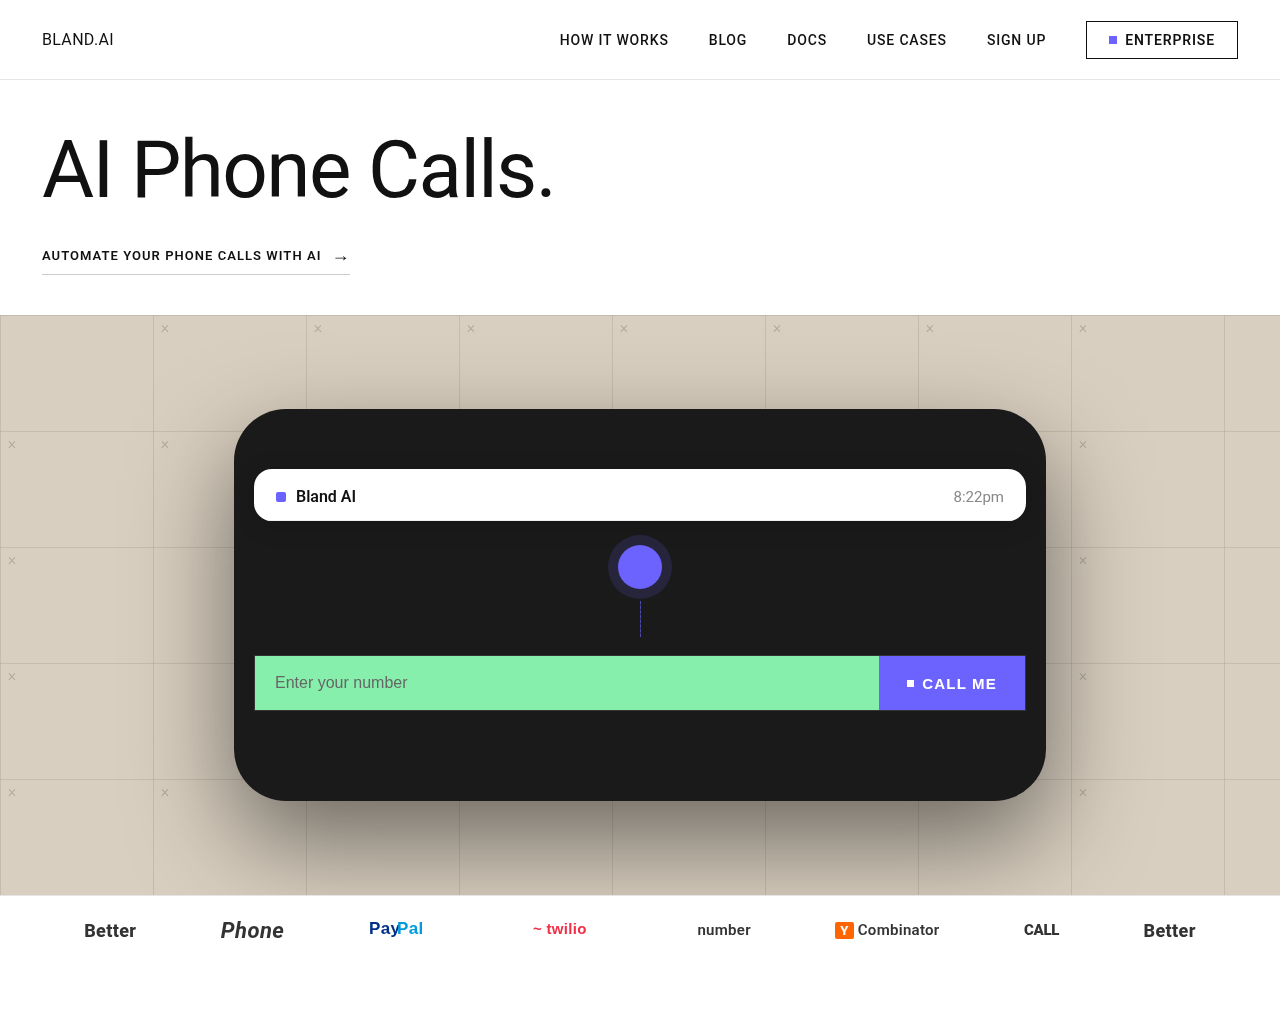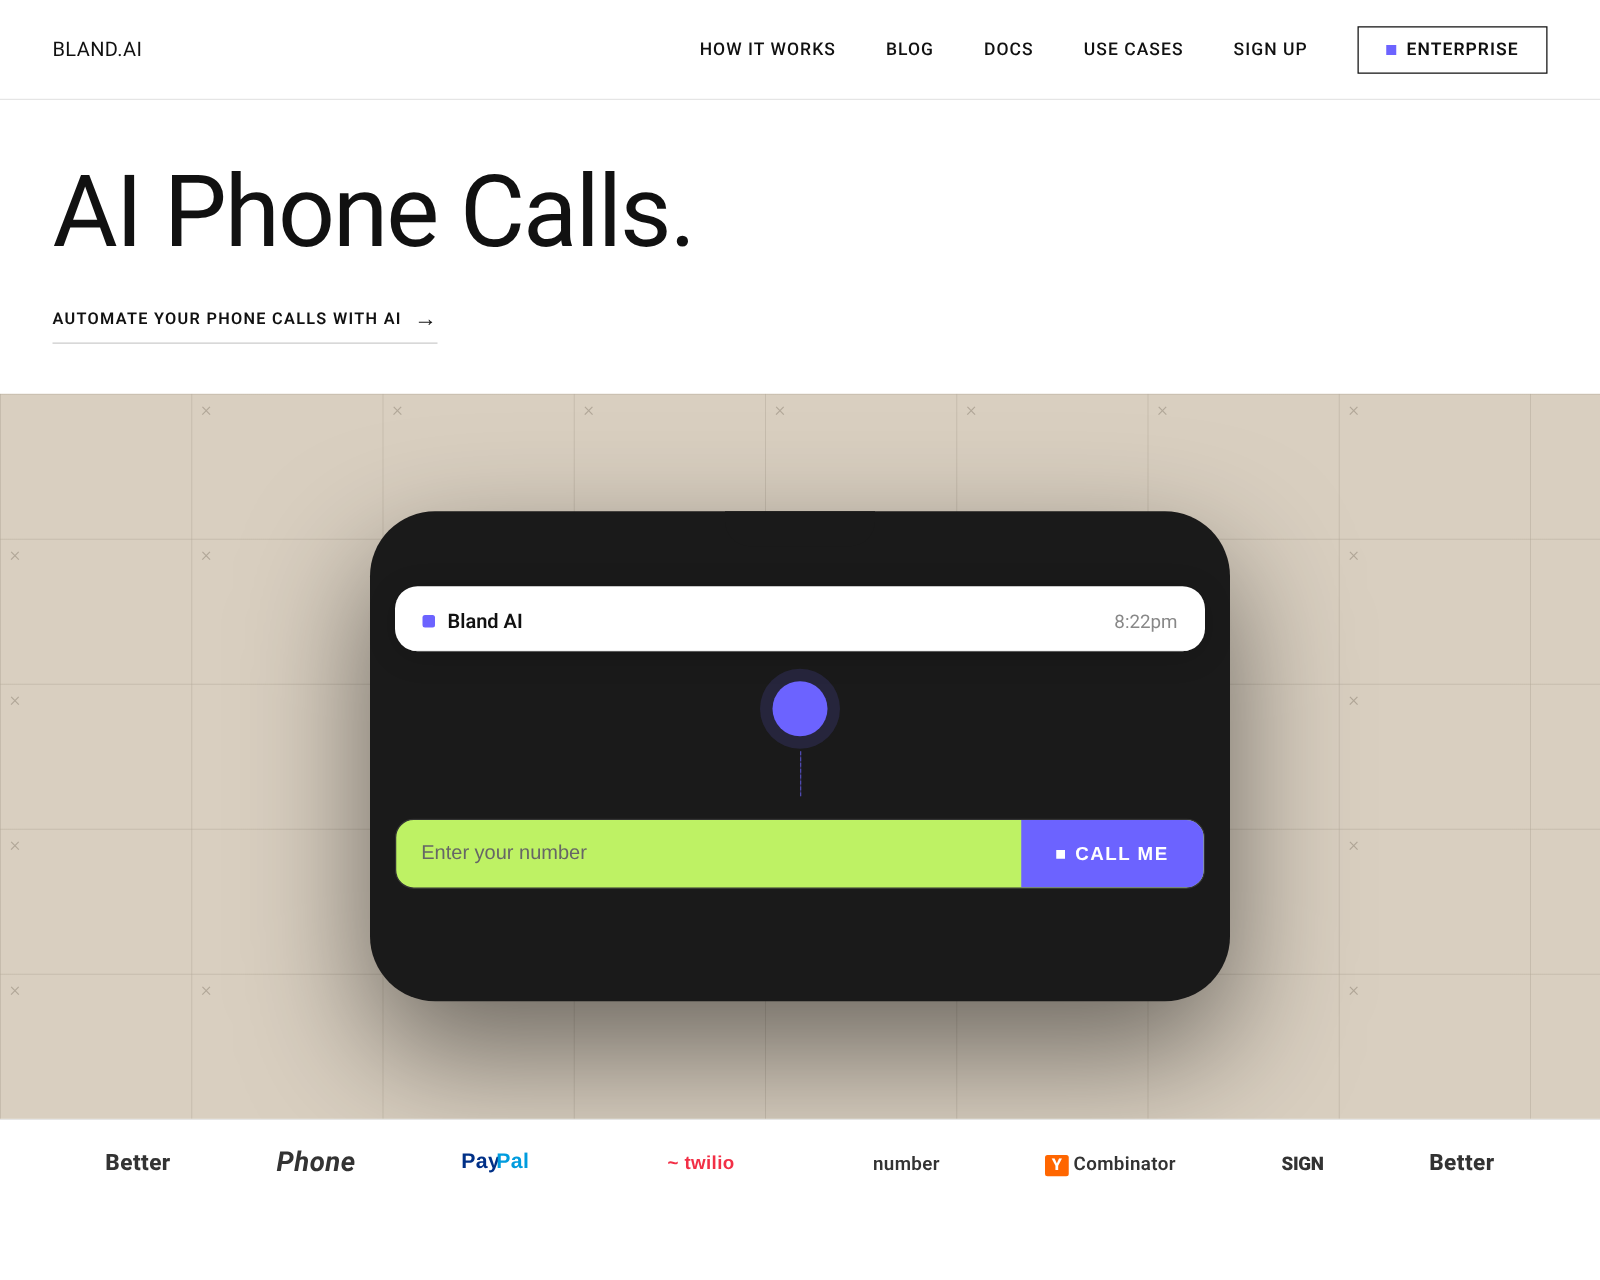--- a/index.html
+++ b/index.html
@@ -145,21 +145,21 @@
       justify-content: center;
       color: rgba(150,140,125,0.6);
       font-size: 16px;
       font-weight: 300;
     }
 
     
     .phone-mockup {
       position: relative;
       z-index: 2;
-      width: 688px;
+      width: 812px;
       background: #1a1a1a;
       border-radius: 52px;
       padding: 60px 0 80px 0;
       box-shadow: 0 40px 100px rgba(0,0,0,0.5);
       display: flex;
       flex-direction: column;
       align-items: stretch;
     }
 
     .phone-notch {
@@ -242,23 +242,23 @@
       height: 36px;
       background: rgba(108,99,255,0.3);
       border-left: 1px dashed rgba(108,99,255,0.5);
     }
 
     
     .callme-bar {
       display: flex;
       margin: 0 20px 10px 20px;
       border: 1.5px solid #333;
-      border-radius: 15px;
+      border-radius: 0;
       overflow: hidden;
-      background: #bef264;
+      background: #86efac;
     }
 
     .callme-input {
       flex: 1;
       background: transparent;
       border: none;
       outline: none;
       padding: 18px 20px;
       font-size: 16px;
       color: #666;
@@ -428,15 +428,15 @@
   </span>
   <span class="logo-item logo-twilio">
     <svg width="80" height="24" viewBox="0 0 80 24" fill="none">
       <text x="0" y="18" font-family="Arial" font-weight="700" font-size="15" fill="#F22F46">~ twilio</text>
     </svg>
   </span>
   <span class="logo-item">number</span>
   <span class="logo-item logo-combinator">
     <span style="background:#ff6600;color:#fff;padding:1px 5px;border-radius:2px;font-weight:800;font-size:13px;margin-right:4px;">Y</span>Combinator
   </span>
-  <span class="logo-item logo-scale">SIGN</span>
+  <span class="logo-item logo-scale">CALL</span>
   <span class="logo-item bold">Better</span>
 </div>
 
 </body></html>

